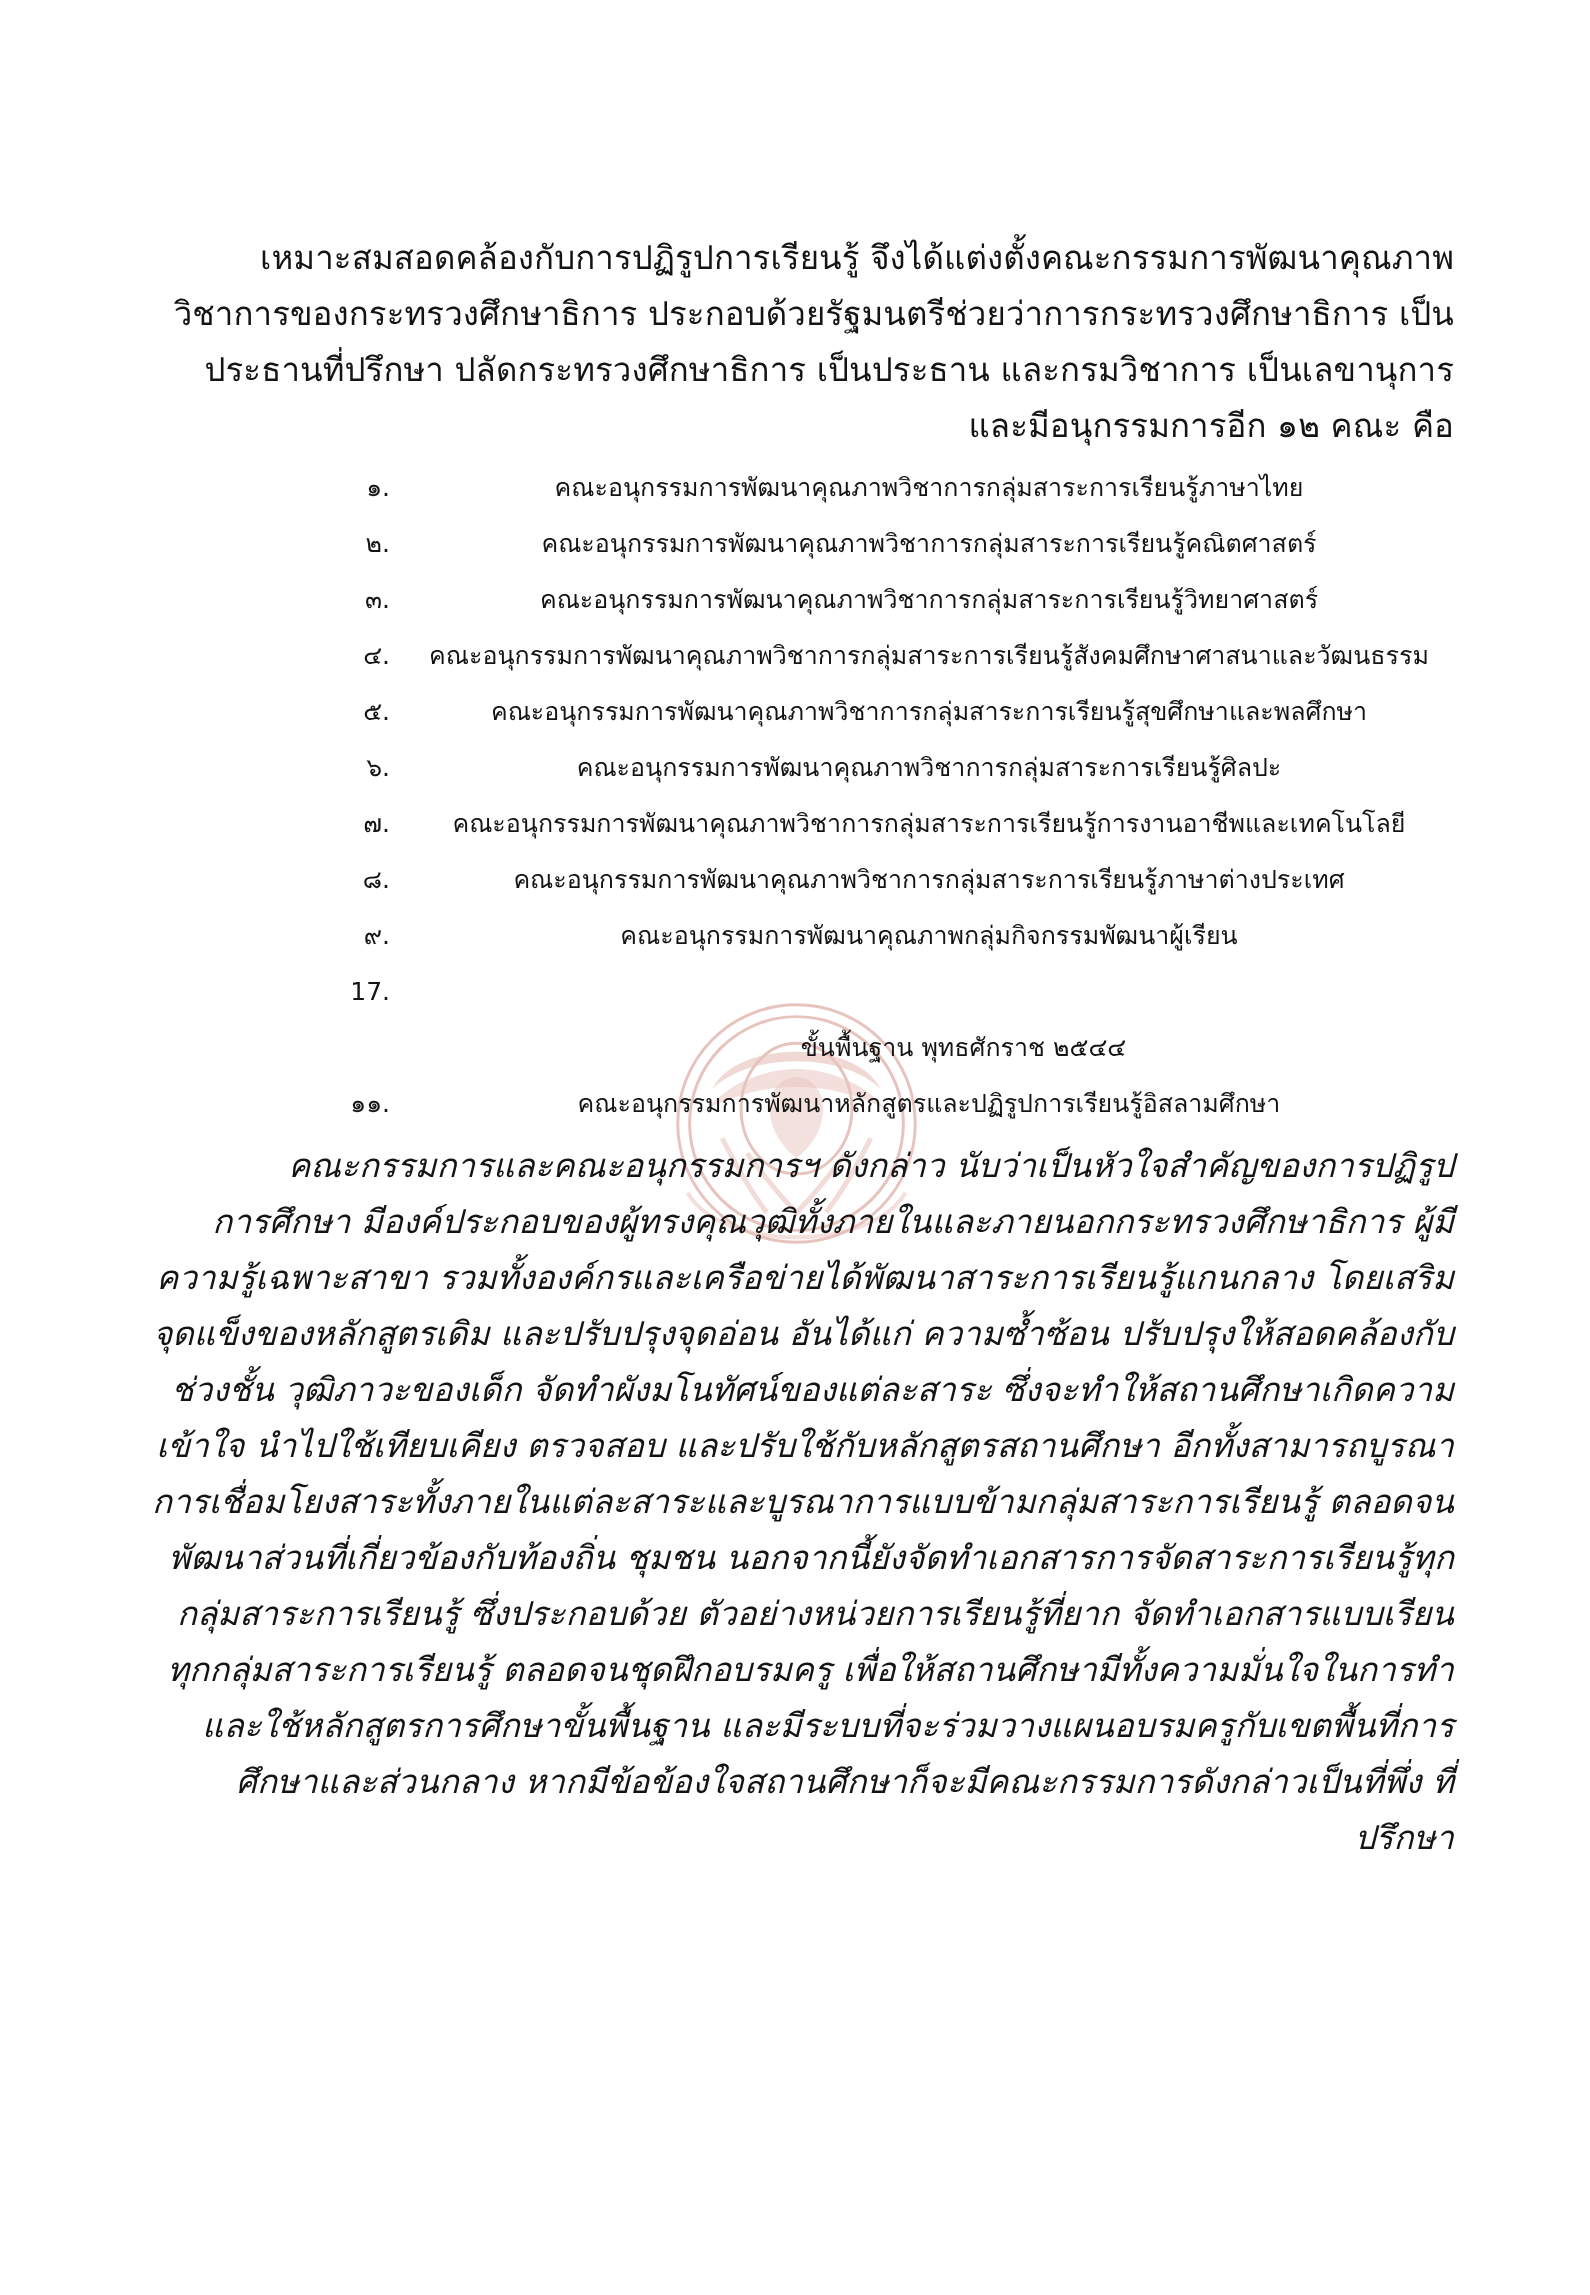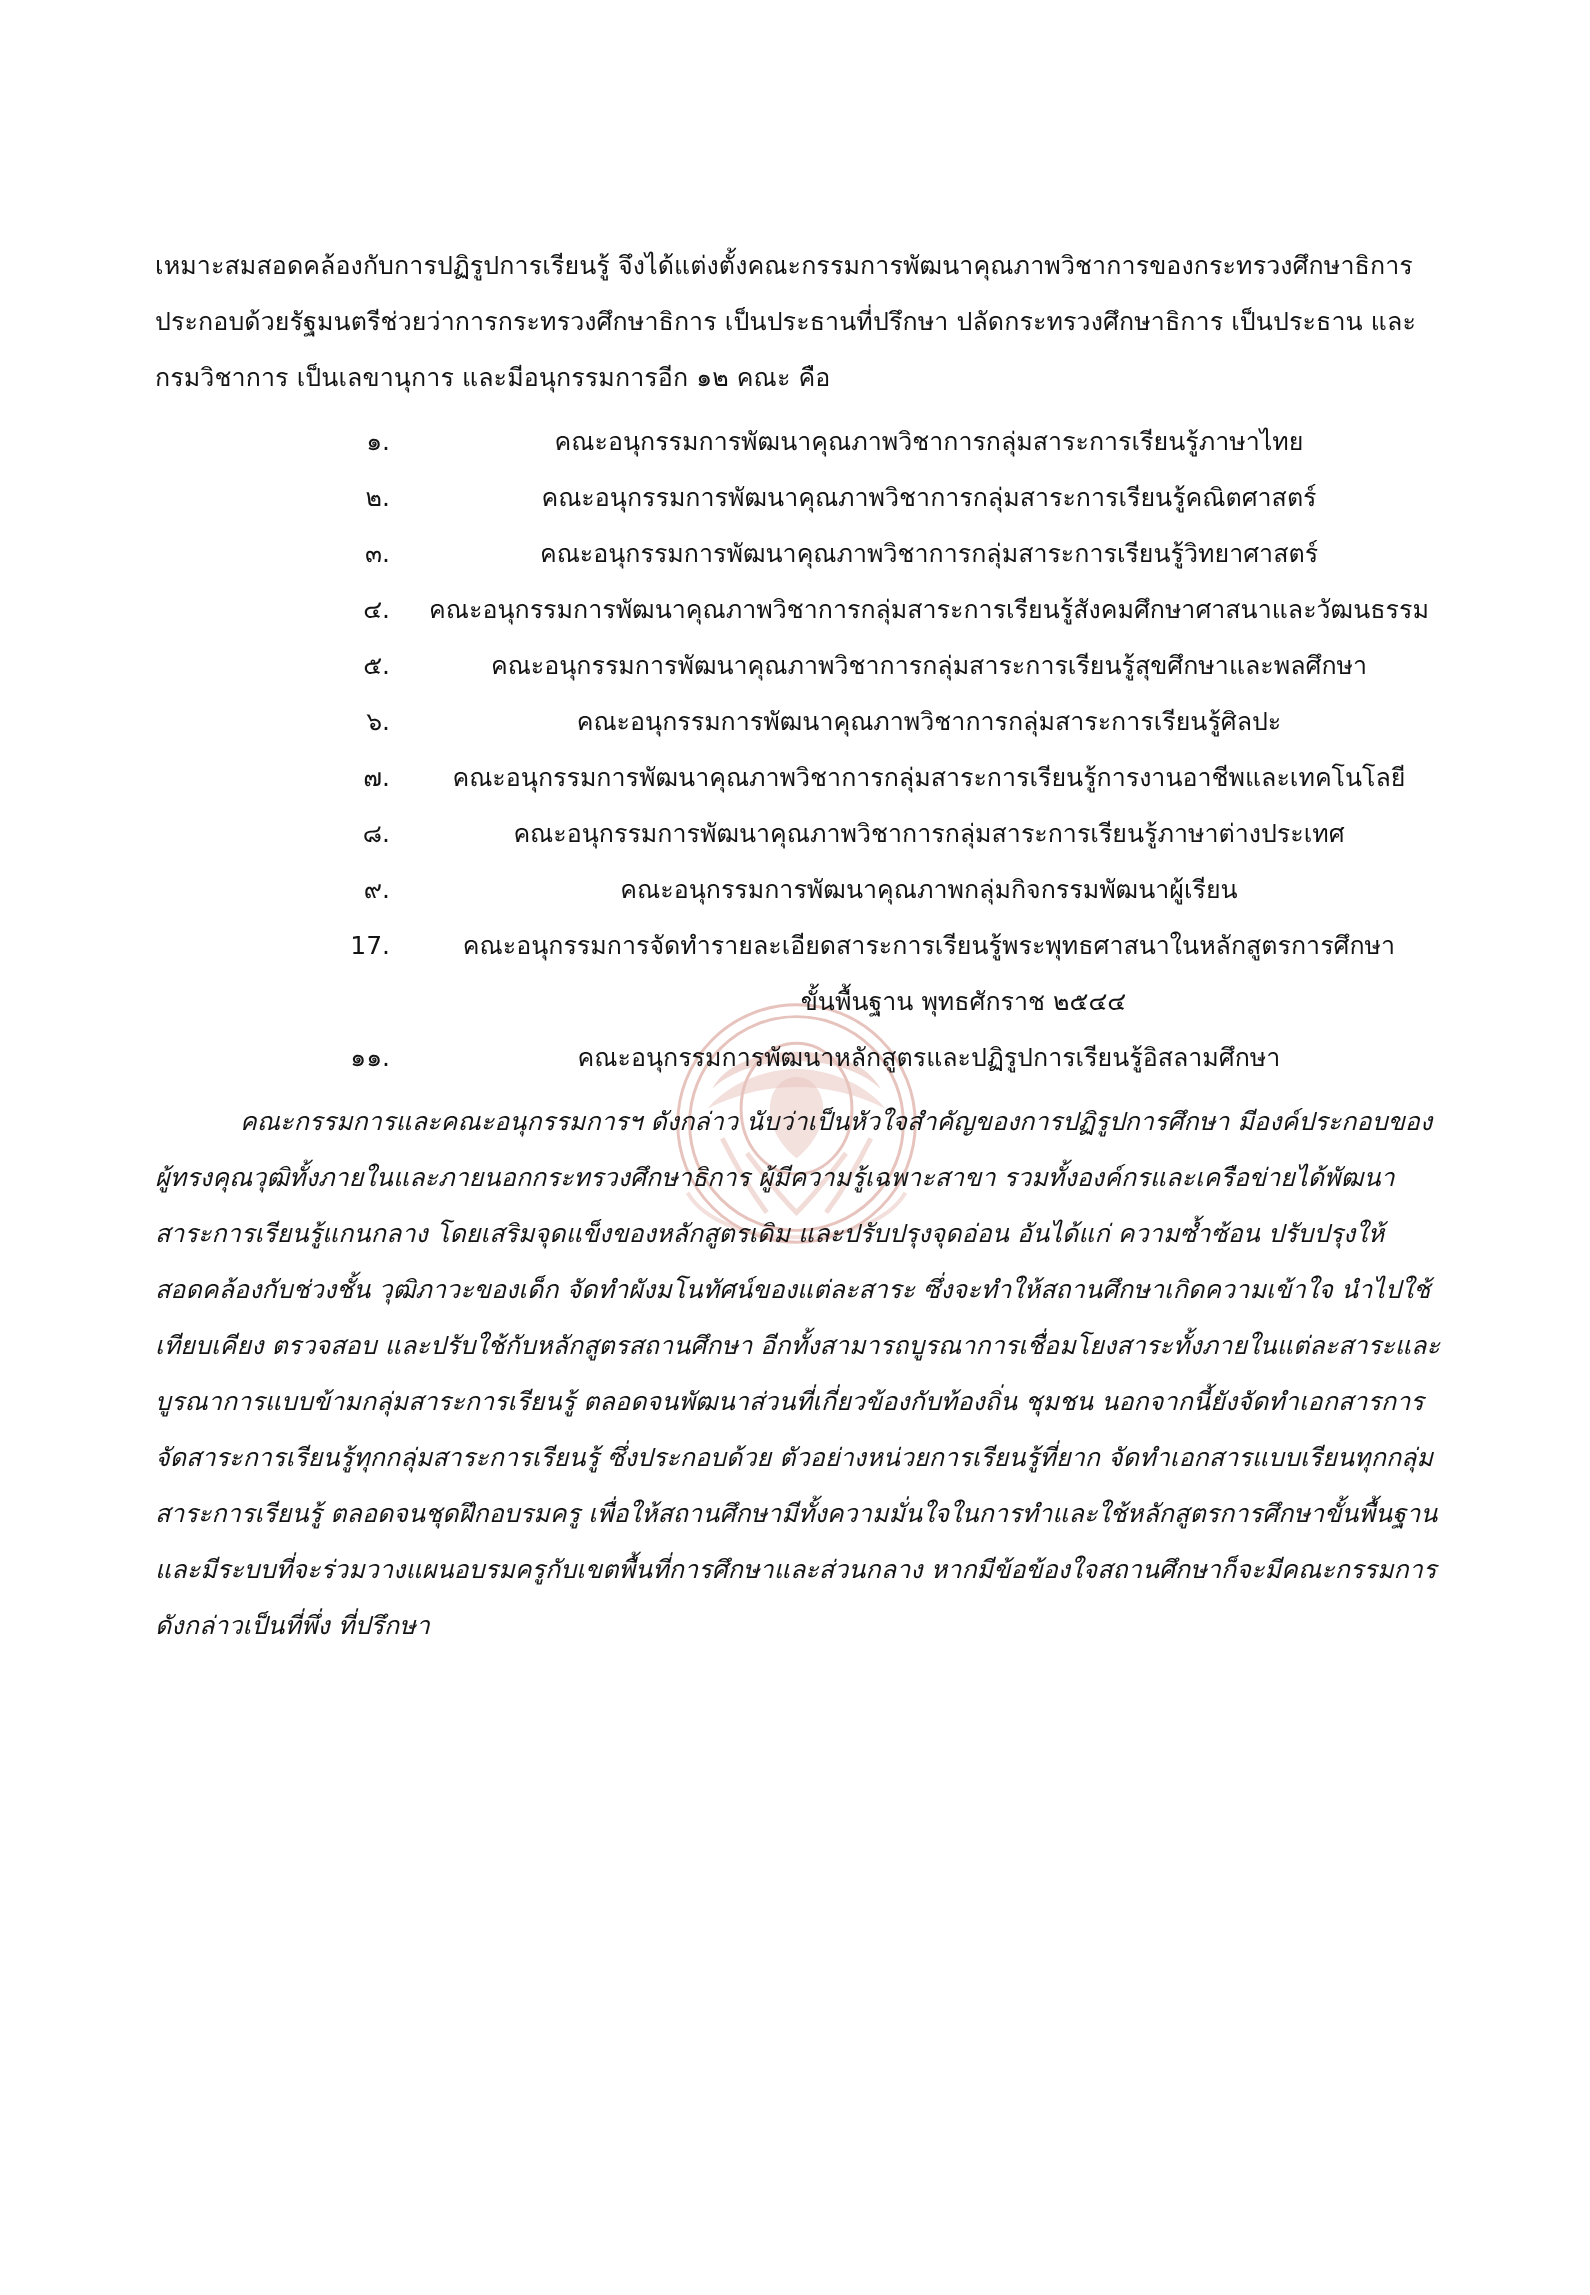--- a/index.html
+++ b/index.html
@@ -39,26 +39,26 @@
 
   .content {
     position: absolute;
     left: 147px;
     top: 230px;
     width: 1307px;
     z-index: 2;
   }
 
   p.body-text {
-    margin: 8px;
-    font-size: 25px;
+    margin: 0;
+    font-size: 33px;
     line-height: 56px;
     letter-spacing: 0.1px;
     color: #141414;
-    text-align: left;
+    text-align: right;
     white-space: normal;
   }
 
   .para-indent {
     text-indent: 85px;
     font-style: italic;
   }
 
   ol.list {
     list-style: none;
@@ -161,21 +161,20 @@
           <span class="num">๘.</span>
           <span class="txt">คณะอนุกรรมการพัฒนาคุณภาพวิชาการกลุ่มสาระการเรียนรู้ภาษาต่างประเทศ</span>
         </li>
         <li>
           <span class="num">๙.</span>
           <span class="txt">คณะอนุกรรมการพัฒนาคุณภาพกลุ่มกิจกรรมพัฒนาผู้เรียน</span>
         </li>
         <li>
           <span class="num">17.</span>
           <span class="txt">
-            <span>คณะอนุกรรมการจัดทำรายละเอียดสาระการเรียนรู้พระพุทธศาสนาในหลักสูตรการศึกษา</span>
             <br>
             <span class="cont-line">ขั้นพื้นฐาน พุทธศักราช ๒๕๔๔</span>
           </span>
         </li>
         <li>
           <span class="num">๑๑.</span>
           <span class="txt">คณะอนุกรรมการพัฒนาหลักสูตรและปฏิรูปการเรียนรู้อิสลามศึกษา</span>
         </li>
       </ol>
     </div>

